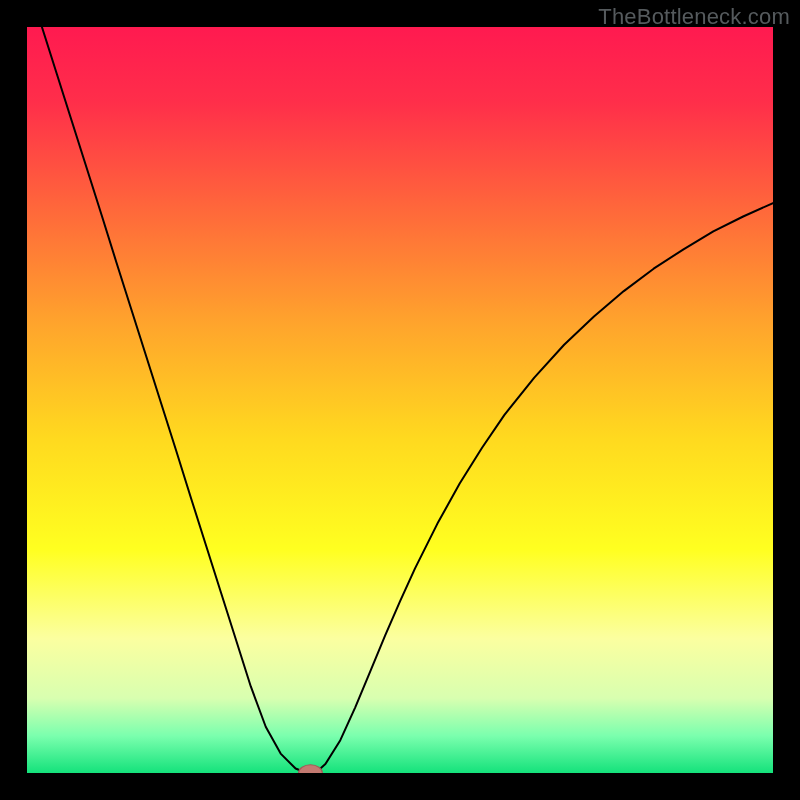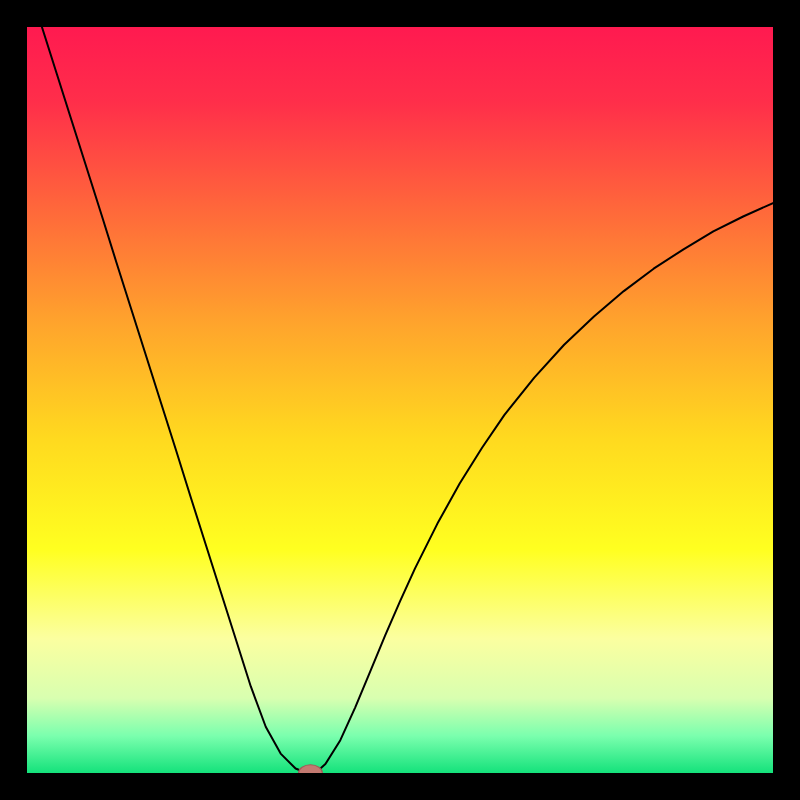--- a/index.html
+++ b/index.html
@@ -55,13 +55,14 @@
           <stop offset="90%" stop-color="#d8ffb0"></stop>
           <stop offset="95%" stop-color="#7bffae"></stop>
           <stop offset="100%" stop-color="#14e27b"></stop>
         </linearGradient>
     </defs>
     <rect x="0" y="0" width="100" height="100" fill="url(#bg-grad)"></rect>
     <path id="curve" fill="none" stroke-width="0.35" stroke-linejoin="round" stroke-linecap="round" vector-effect="non-scaling-stroke" style="stroke-width:2px" d="M2.000 0.000 L4.000 6.300 L6.000 12.600 L8.000 18.900 L10.000 25.200 L12.000 31.600 L14.000 37.900 L16.000 44.200 L18.000 50.500 L20.000 56.800 L22.000 63.200 L24.000 69.500 L26.000 75.800 L28.000 82.100 L30.000 88.400 L32.000 93.800 L34.000 97.400 L36.000 99.400 L37.000 99.800 L38.000 100.000 L39.000 99.700 L40.000 98.800 L42.000 95.600 L44.000 91.200 L46.000 86.400 L48.000 81.600 L50.000 77.000 L52.000 72.600 L55.000 66.600 L58.000 61.200 L61.000 56.400 L64.000 52.000 L68.000 47.000 L72.000 42.600 L76.000 38.800 L80.000 35.400 L84.000 32.400 L88.000 29.800 L92.000 27.400 L96.000 25.400 L100.000 23.600" stroke="#000000"></path>
     <ellipse id="marker" cx="38" cy="100" rx="1.6" ry="1.1" fill="#c37a71" stroke="#9c5f59" stroke-width="0.15"></ellipse>
   </svg>
 
+  <div class="watermark">TheBottleneck.com</div>
 </div>
 
 </body></html>

